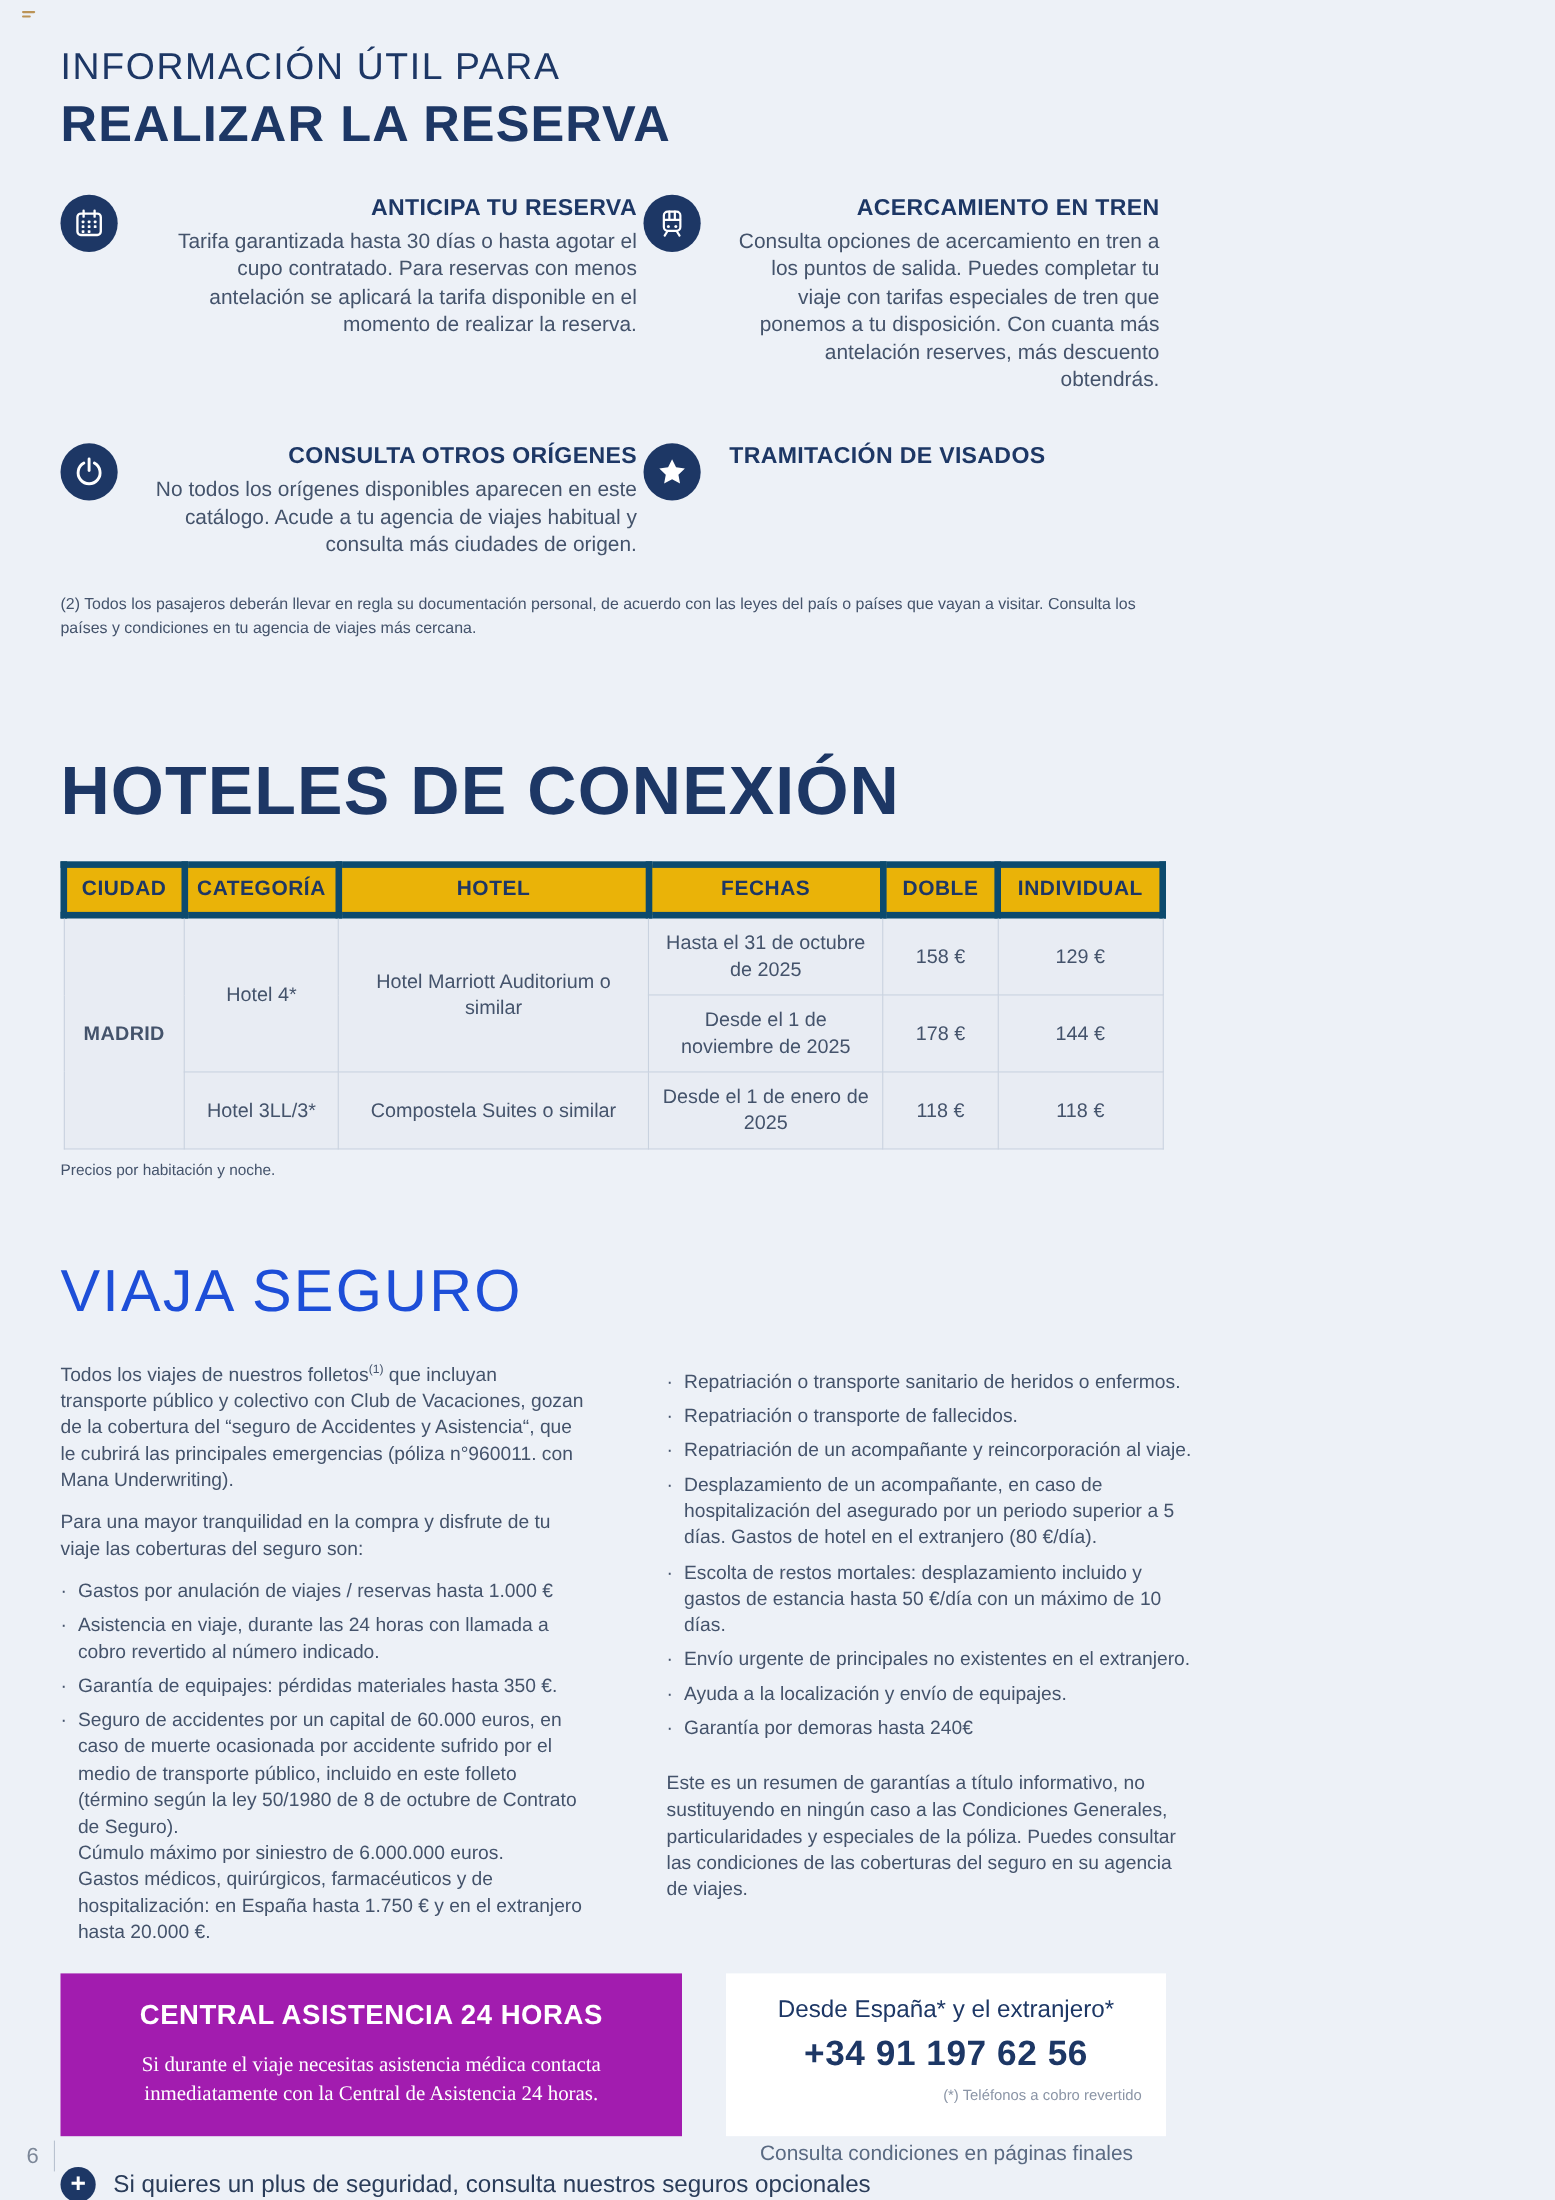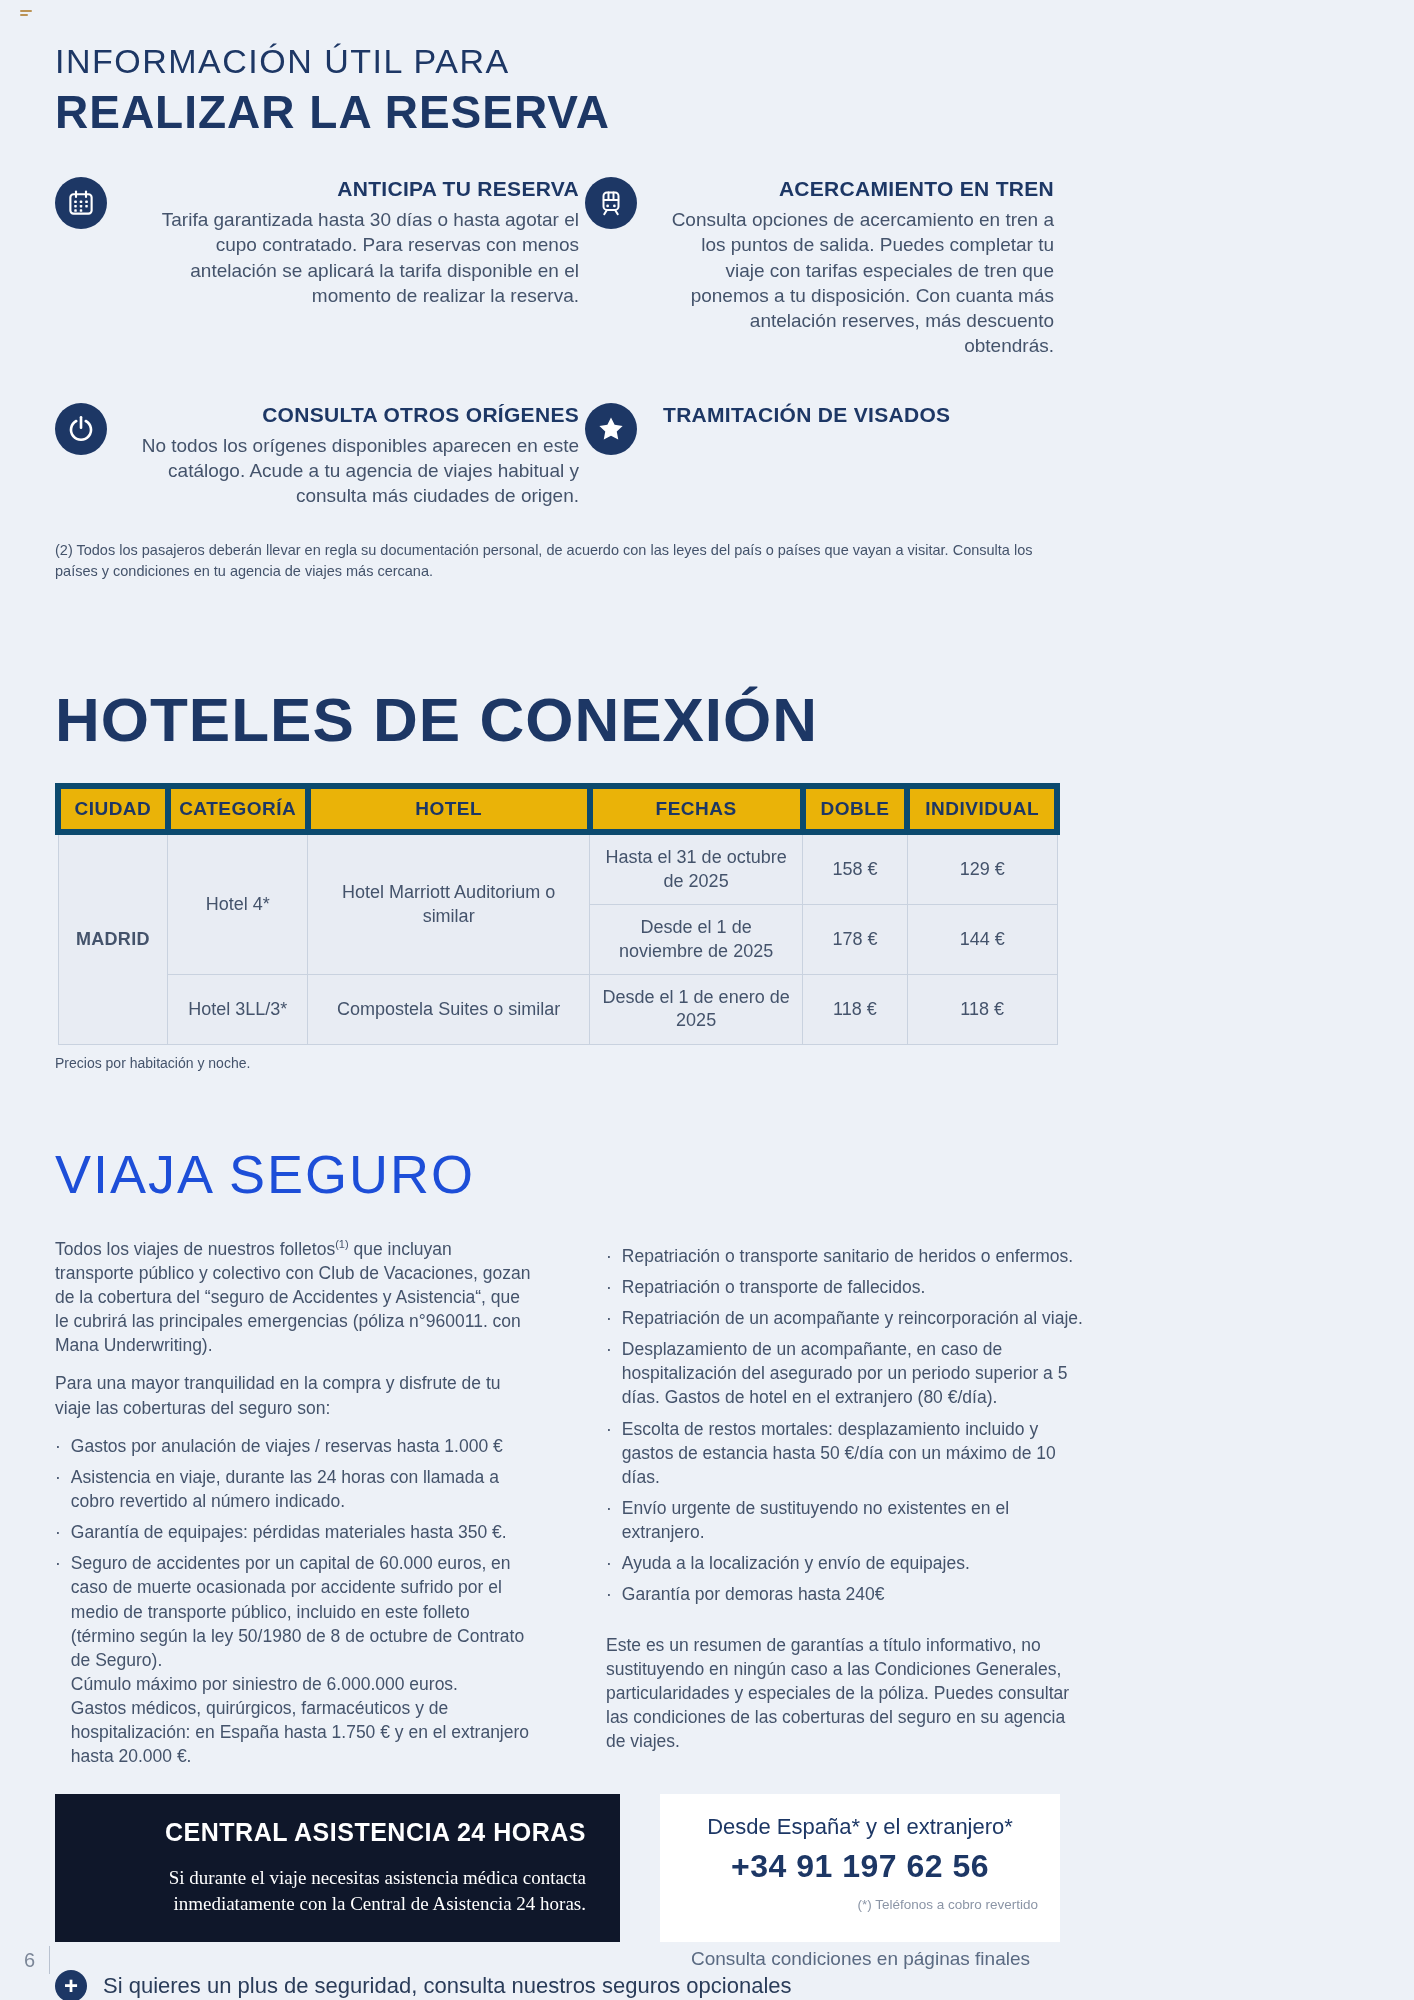--- a/index.html
+++ b/index.html
@@ -51,21 +51,21 @@
   .cols { margin-top:32px; display:grid; grid-template-columns:480px 480px; column-gap:71px; }
   .cols p { margin:0 0 14px 0; font-size:17.5px; line-height:1.38; }
   .bullet { display:flex; gap:10px; margin:7px 0; font-size:17.5px; line-height:1.38; }
   .bullet .dot { flex:0 0 auto; }
   .preline { white-space:pre-line; }
   .disclaimer { margin-top:26px; font-size:17.5px; line-height:1.38; }
   sup { font-size:11px; }
 
   .boxes { margin-top:18px; display:flex; gap:40px; }
   .assist-box {
-    width:565px; background:#0f172a; color:#fff; text-align:right; padding:24px 34px;
+    width:565px; background:#a21caf; color:#fff; text-align:center; padding:24px 34px;
   }
   .assist-title { font-size:25px; font-weight:700; letter-spacing:.5px; }
   .assist-text  { margin-top:18px; font-size:19px; line-height:1.4;font-family:Liberation Serif, serif; }
   .phone-box { width:400px; background:#ffffff; color:#1d3765; text-align:center; padding:16px 22px; }
   .phone-label  { font-size:22px; margin-top:4px; }
   .phone-number { font-size:32px; font-weight:800; margin-top:8px; letter-spacing:.5px; }
   .phone-note   { font-size:13.5px; color:#8b95a6; text-align:right; margin-top:12px; }
 
   .plus-line { margin-top:28px; display:flex; align-items:center; gap:16px; }
   .plus-circle {
@@ -256,21 +256,21 @@
       <div class="bullet">
           <span class="dot">·</span>
           <span>Desplazamiento de un acompañante, en caso de hospitalización del asegurado por un periodo superior a 5 días. Gastos de hotel en el extranjero (80 €/día).</span>
         </div>
       <div class="bullet">
           <span class="dot">·</span>
           <span>Escolta de restos mortales: desplazamiento incluido y gastos de estancia hasta 50 €/día con un máximo de 10 días.</span>
         </div>
       <div class="bullet">
           <span class="dot">·</span>
-          <span>Envío urgente de sustituyendo no existentes en el extranjero.</span>
+          <span>Envío urgente de principales no existentes en el extranjero.</span>
         </div>
       <div class="bullet">
           <span class="dot">·</span>
           <span>Ayuda a la localización y envío de equipajes.</span>
         </div>
       <div class="bullet">
           <span class="dot">·</span>
           <span>Garantía por demoras hasta 240€</span>
         </div>
       <div class="disclaimer">Este es un resumen de garantías a título informativo, no sustituyendo en ningún caso a las Condiciones Generales, particularidades y especiales de la póliza. Puedes consultar las condiciones de las coberturas del seguro en su agencia de viajes.</div>

